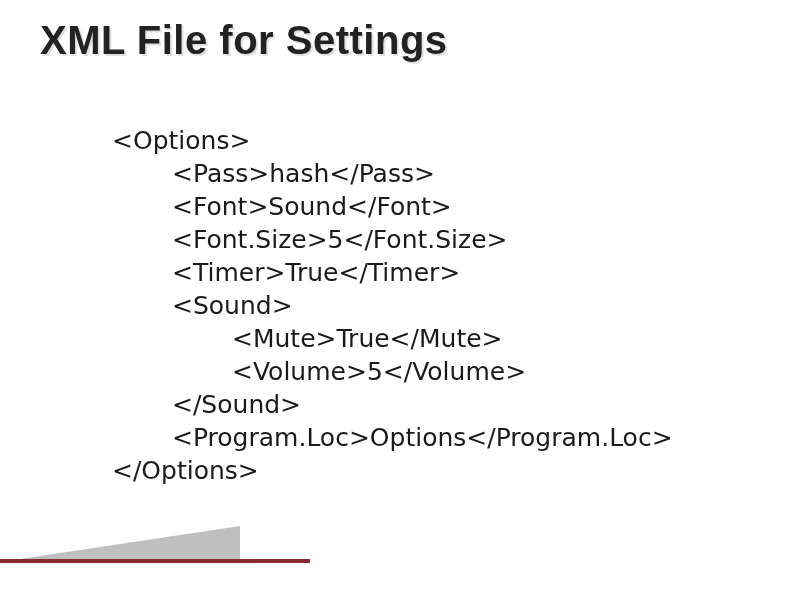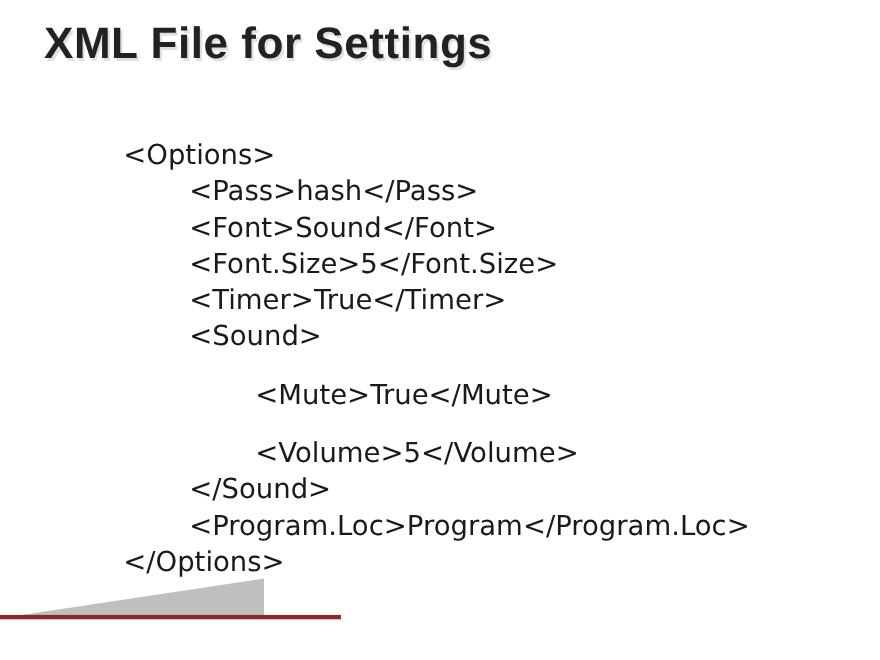--- a/index.html
+++ b/index.html
@@ -31,21 +31,21 @@
   }
   .code {
     font-family: Verdana, "DejaVu Sans", Geneva, sans-serif;
     font-size: 25px;
     line-height: 1.32;
     color: #1a1a1a;
     margin-left: 72px;
     white-space: pre;
   }
   .i1 { padding-left: 60px; display: inline-block; }
-  .i2 { padding-left: 120px; display: inline-block; margin-top: 20px; }
+  .i2 { padding-left: 120px; display: inline-block; }
   .accent {
     position: absolute;
     left: 0;
     bottom: 38px;
     width: 0;
     height: 0;
     border-style: solid;
     border-width: 0 0 36px 240px;
     border-color: transparent transparent #b9b9b9 transparent;
     opacity: 0.9;
@@ -70,17 +70,17 @@
   <div class="code">
 <span>&lt;Options&gt;</span>
 <span class="i1"><span>&lt;Pass&gt;</span><span>hash</span><span>&lt;/Pass&gt;</span></span>
 <span class="i1"><span>&lt;Font&gt;</span><span>Sound</span><span>&lt;/Font&gt;</span></span>
 <span class="i1"><span>&lt;Font.Size&gt;</span><span>5</span><span>&lt;/Font.Size&gt;</span></span>
 <span class="i1"><span>&lt;Timer&gt;</span><span>True</span><span>&lt;/Timer&gt;</span></span>
 <span class="i1">&lt;Sound&gt;</span>
 <span class="i2"><span>&lt;Mute&gt;</span><span>True</span><span>&lt;/Mute&gt;</span></span>
 <span class="i2"><span>&lt;Volume&gt;</span><span>5</span><span>&lt;/Volume&gt;</span></span>
 <span class="i1">&lt;/Sound&gt;</span>
-<span class="i1"><span>&lt;Program.Loc&gt;</span><span>Program</span><span>&lt;/Program.Loc&gt;</span></span>
+<span class="i1"><span>&lt;Program.Loc&gt;</span><span>Options</span><span>&lt;/Program.Loc&gt;</span></span>
 <span>&lt;/Options&gt;</span></div>
 
   <div class="accent"></div>
 </div>
 
 </body></html>

